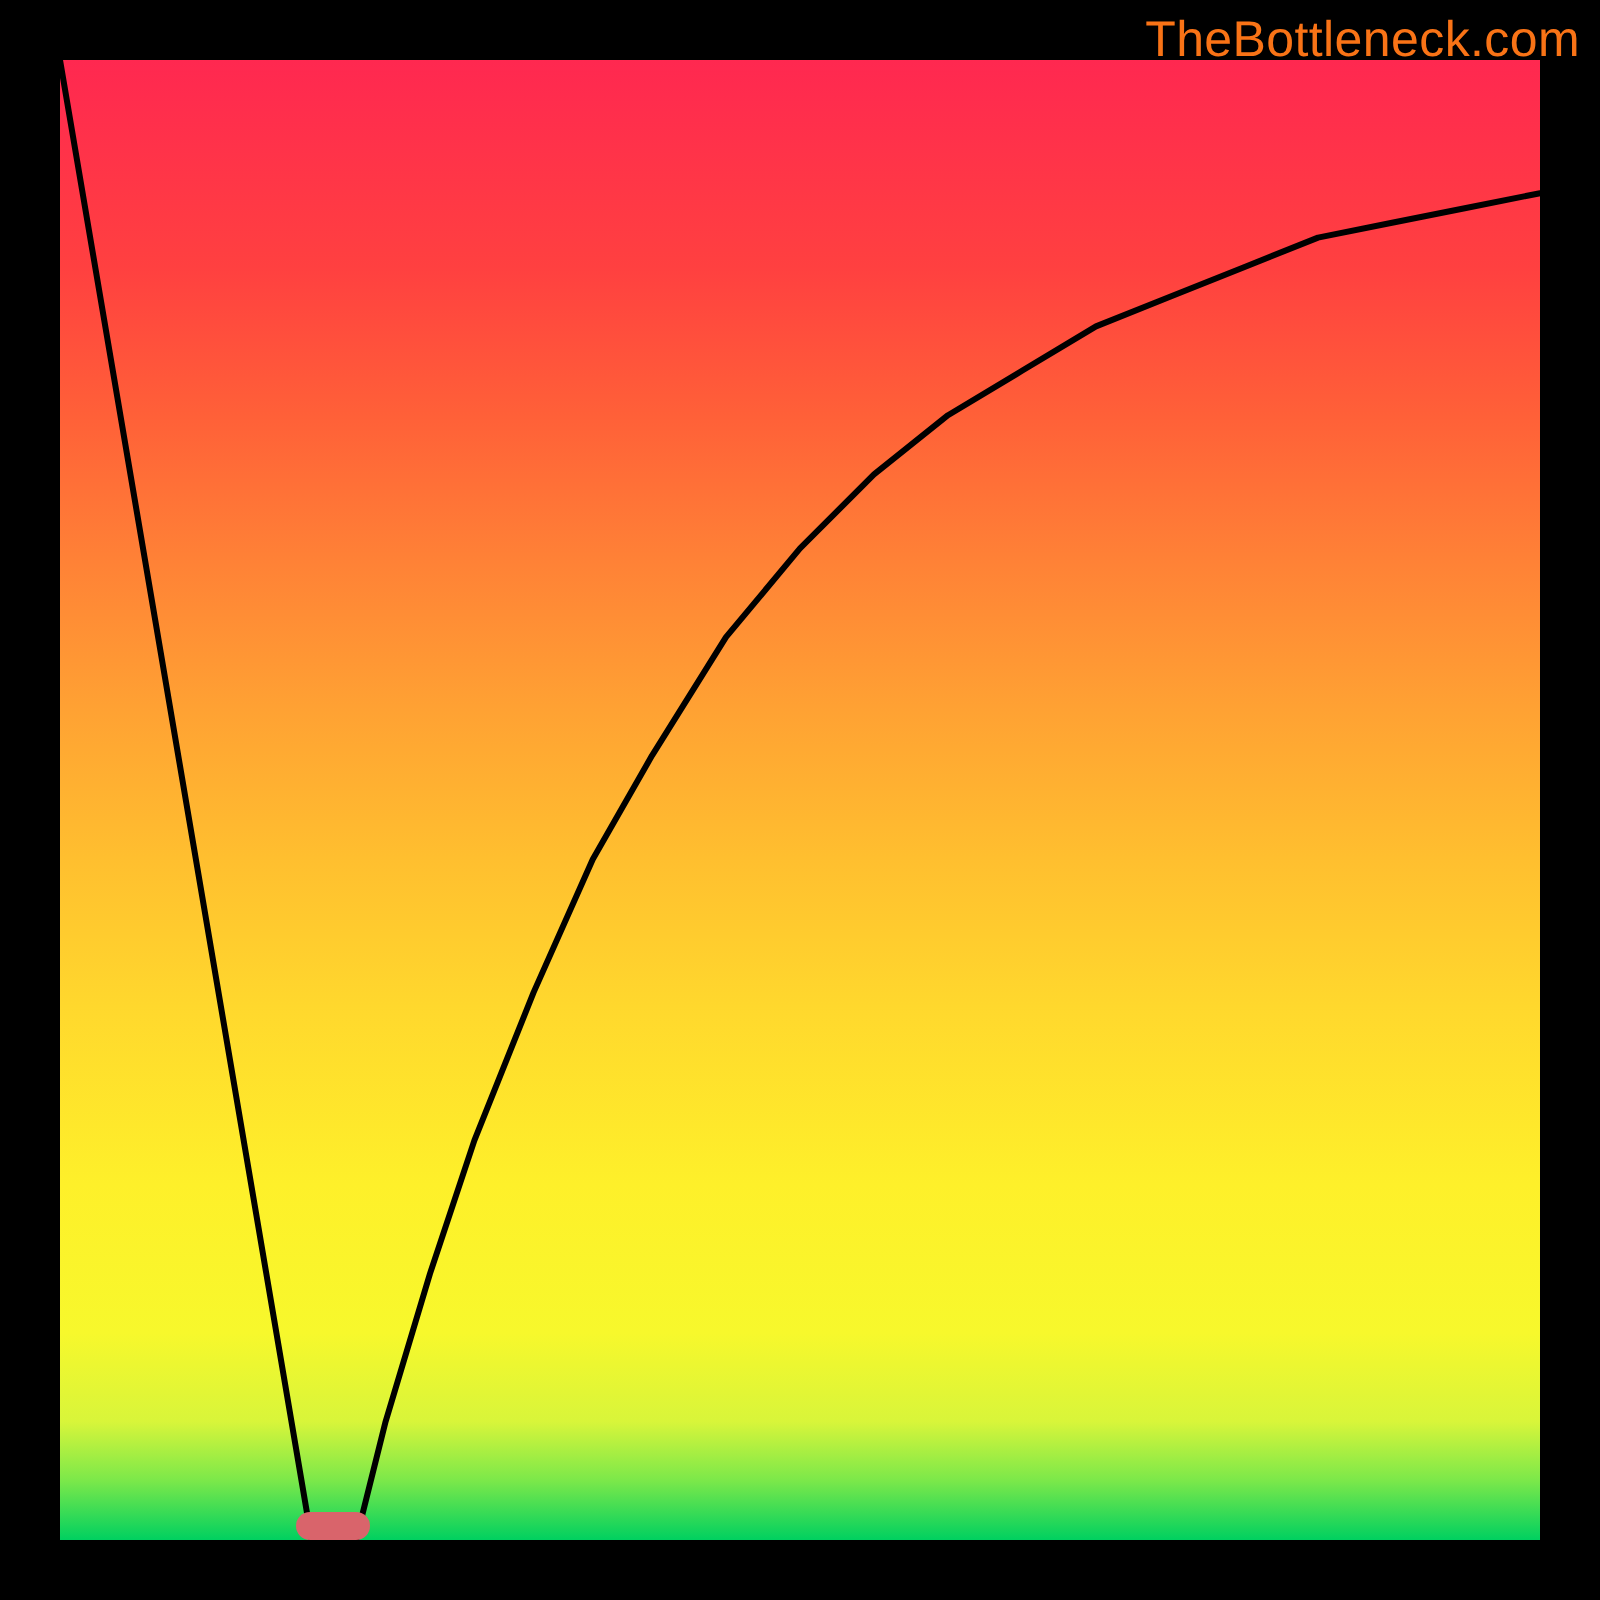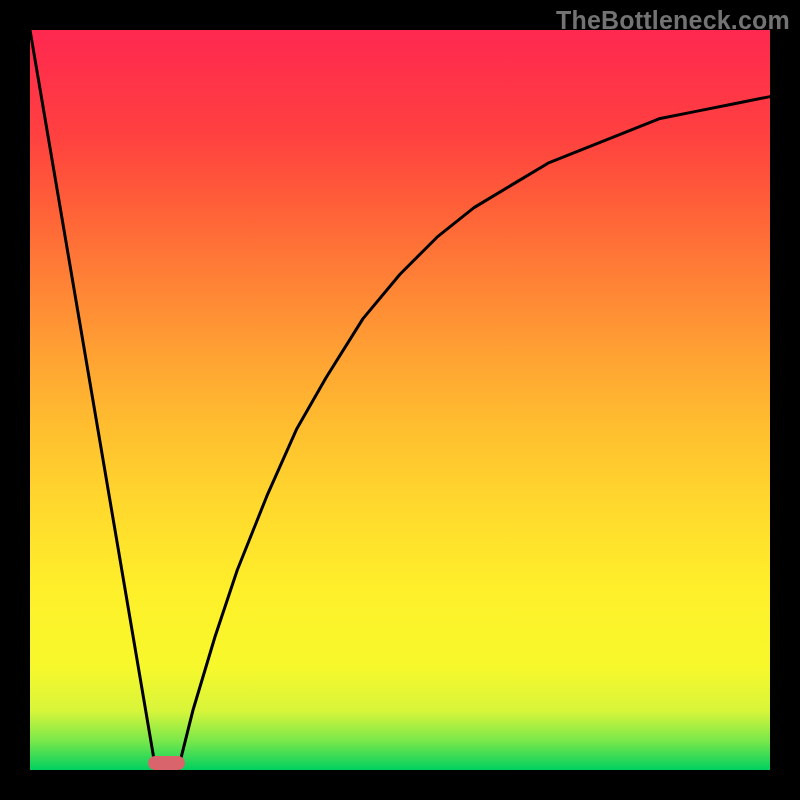--- a/index.html
+++ b/index.html
@@ -37,23 +37,23 @@
       #ff8236 66%,
       #ff6038 76%,
       #ff4040 86%,
       #ff2850 100%
     );
   }
   .watermark {
     position: absolute;
     top: 6px;
     right: 10px;
-    color: #737373;
+    color: #f97316;
     font-size: 25px;
-    font-weight: 700;
+    font-weight: 400;
     letter-spacing: 0.2px;
     user-select: none;
   }
   svg.curve-layer {
     position: absolute;
     left: 0;
     top: 0;
     width: 740px;
     height: 740px;
     overflow: visible;

